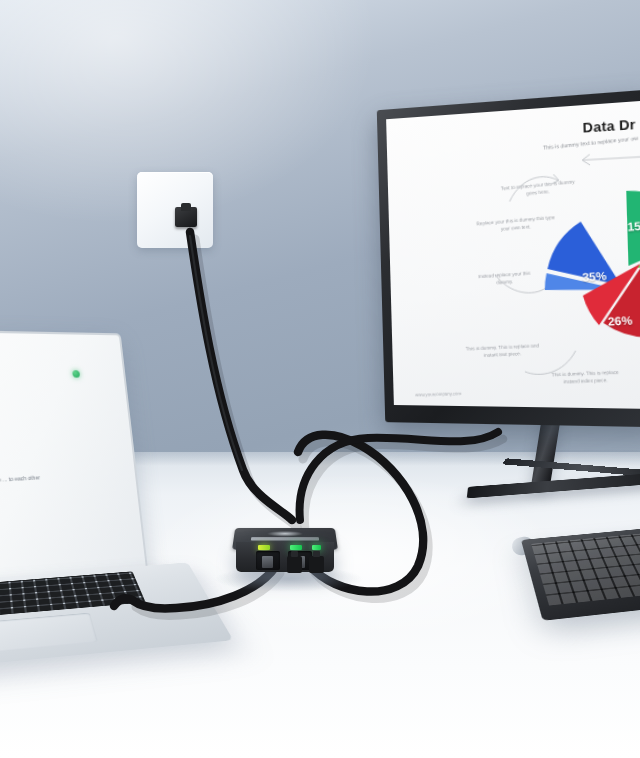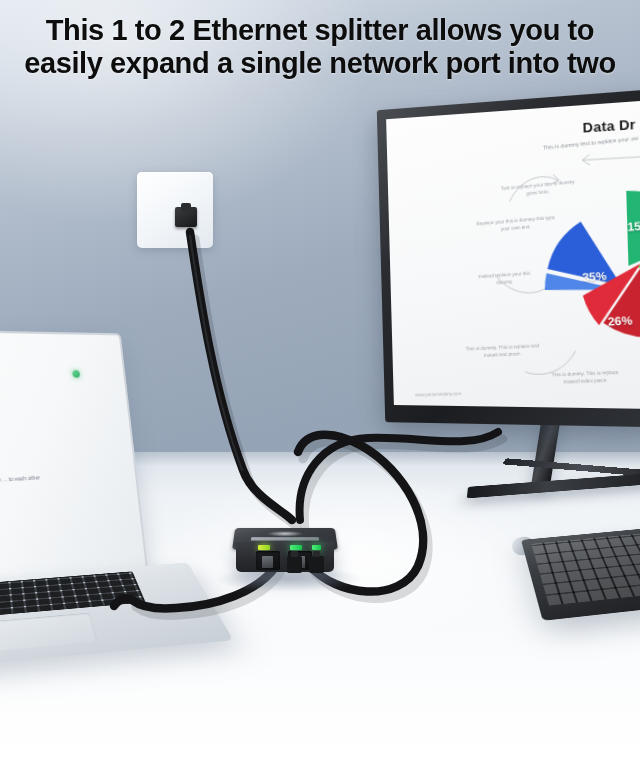--- a/index.html
+++ b/index.html
@@ -272,15 +272,14 @@
 
   <svg class="cables">
     <g fill="#17181a">
       <rect x="287" y="556" width="15" height="17" rx="2"></rect>
       <rect x="309" y="556" width="15" height="17" rx="2"></rect>
       <rect x="291" y="551" width="7" height="6" rx="1" fill="#26282b"></rect>
       <rect x="313" y="551" width="7" height="6" rx="1" fill="#26282b"></rect>
     </g>
   </svg>
 
-  <div class="headline">This 1 to 2 Ethernet splitter allows you to easily expand a single network port into two</div>
 
 </div>
 
 </body></html>

